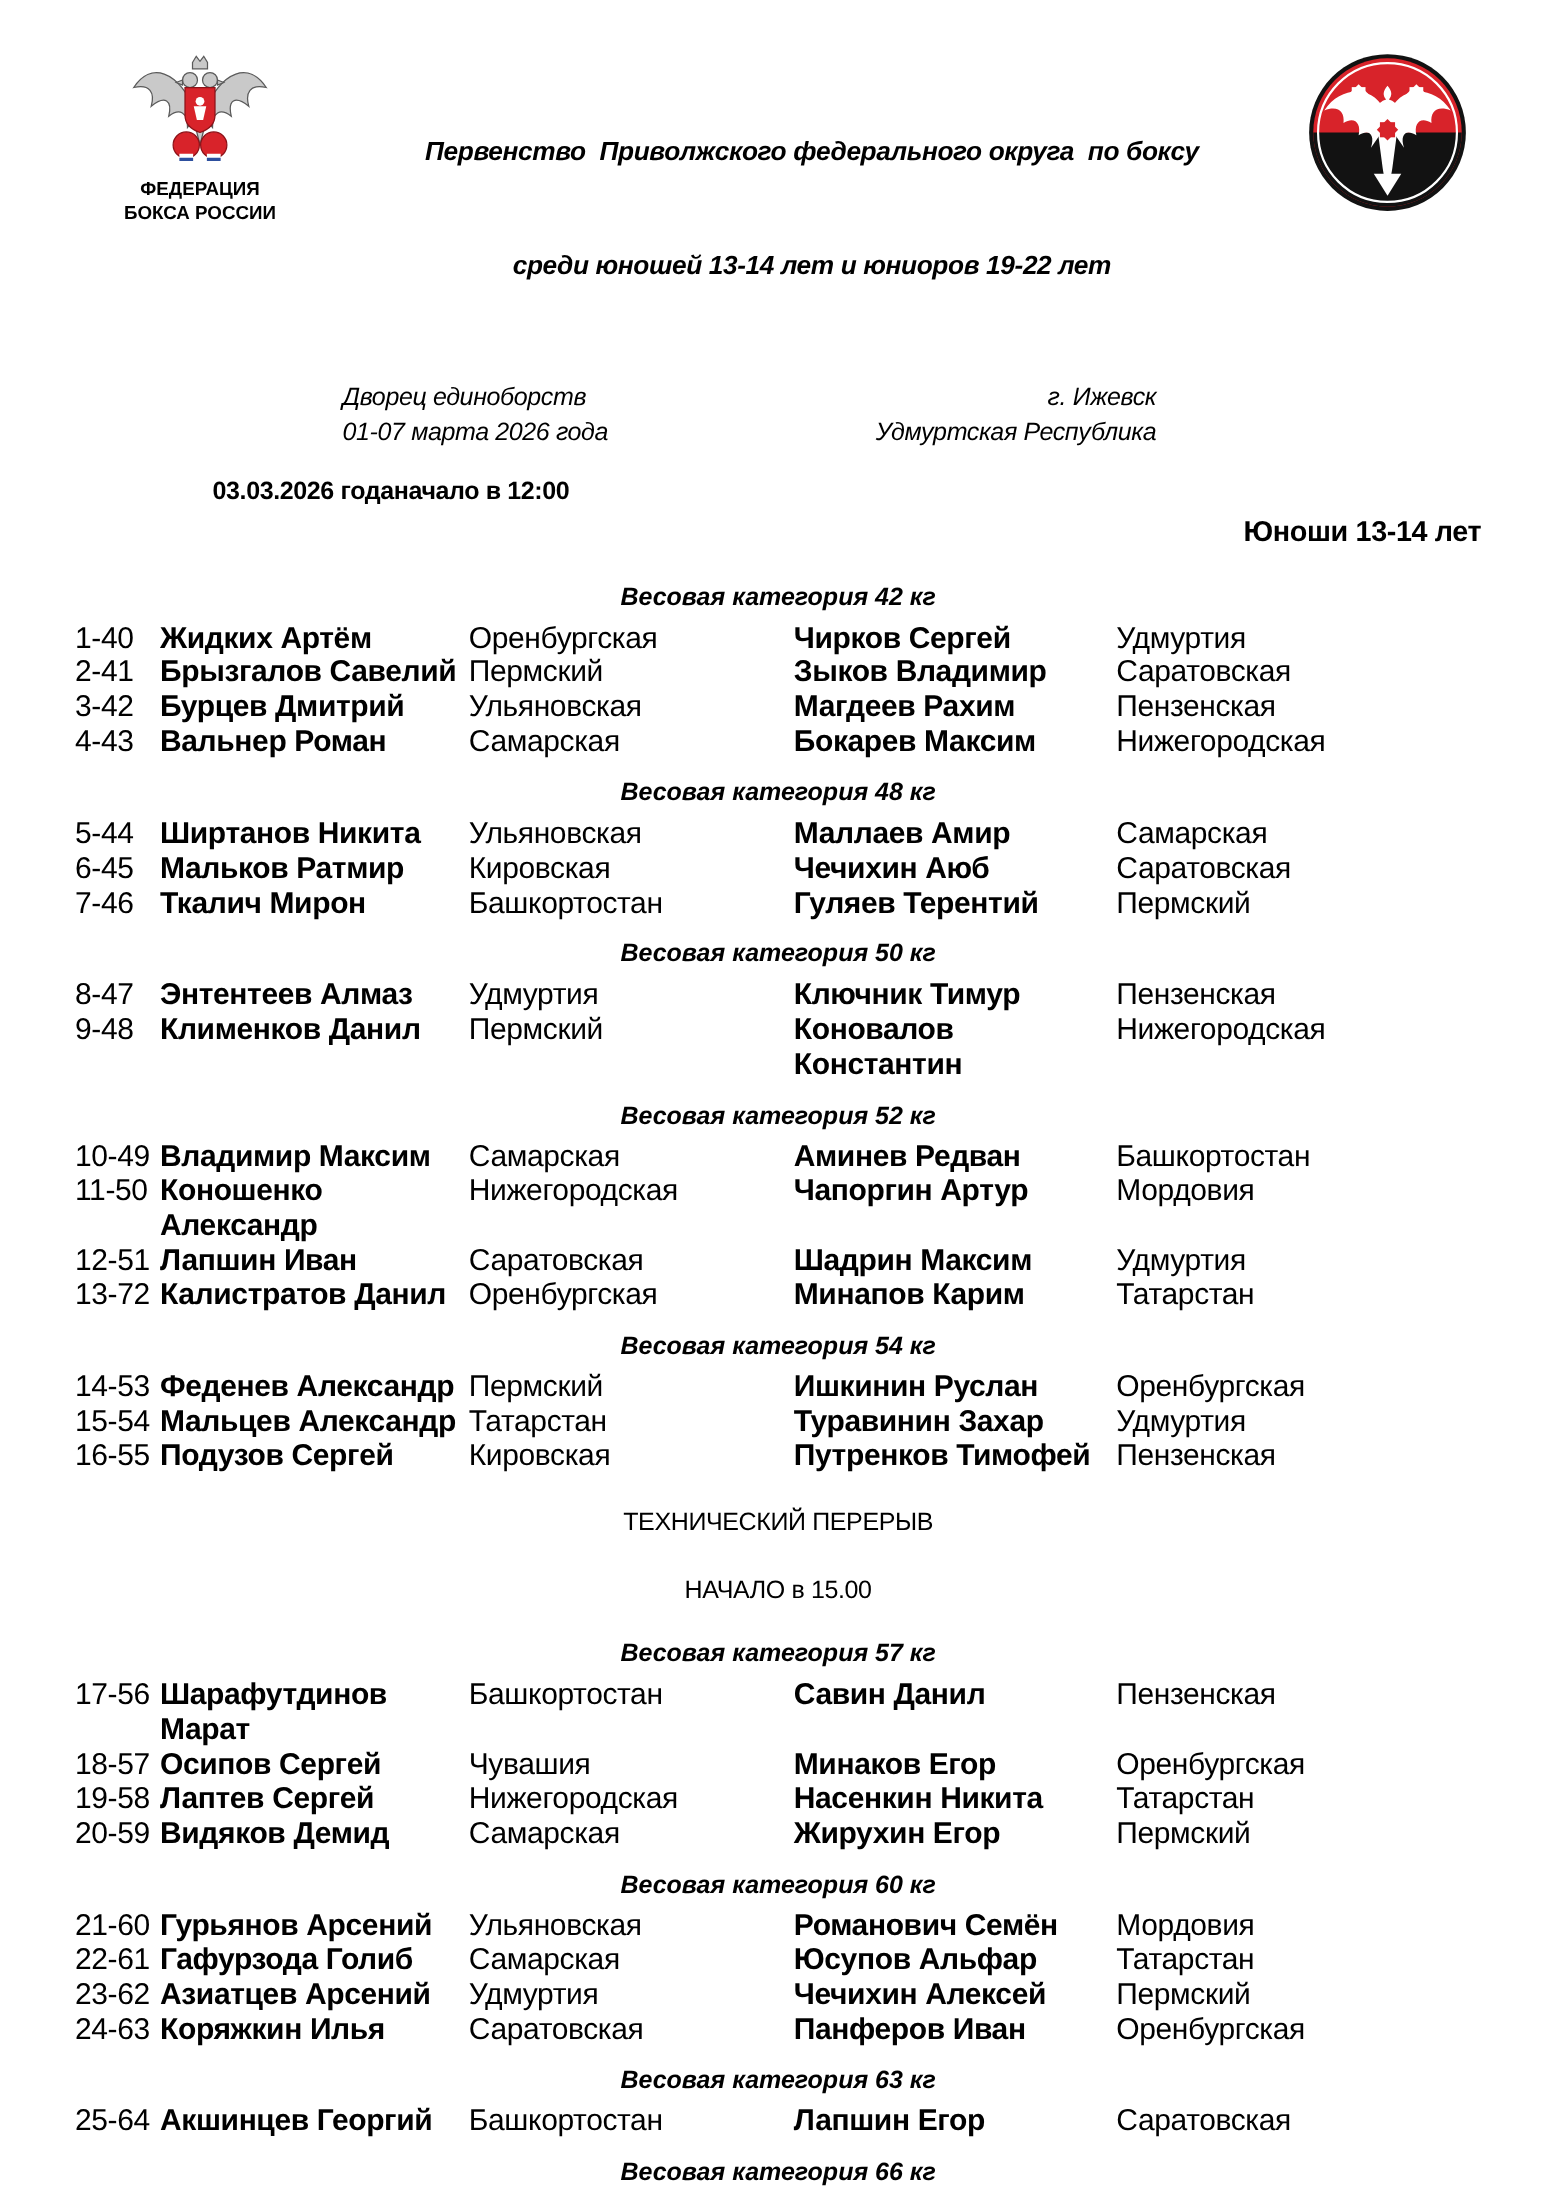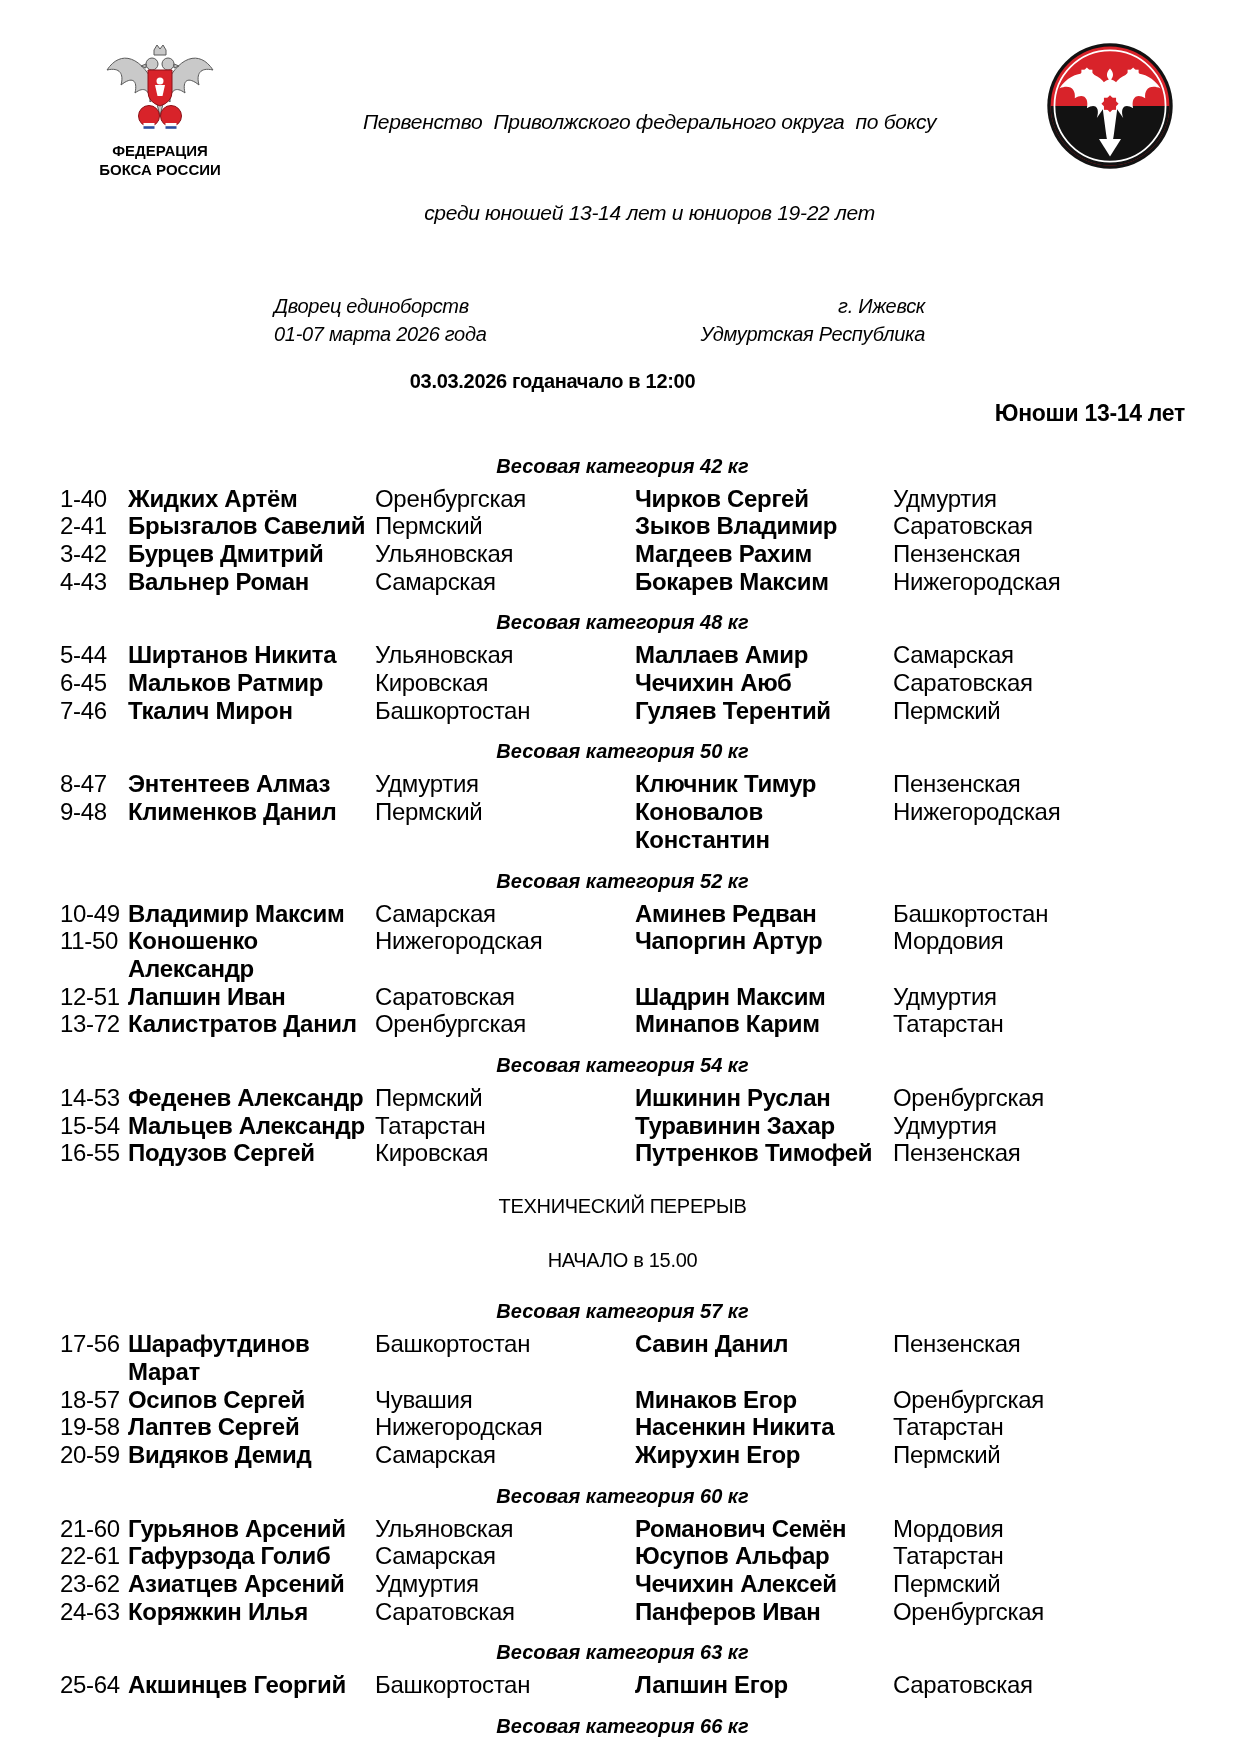--- a/index.html
+++ b/index.html
@@ -9,27 +9,27 @@
     font-family:"Liberation Sans", sans-serif;
     color:#000; letter-spacing:-0.3px;
   }
   .page { width:1240px; min-height:1755px; padding:40px 55px 30px 60px; overflow:hidden; }
 
   
   .header { display:grid; grid-template-columns:200px 1fr 150px; align-items:start; }
   .logo-block { text-align:center; }
   .logo-caption { font-weight:bold; font-size:15px; line-height:1.25; letter-spacing:0; margin-top:2px; }
   .header-center { padding:6px 10px 0 14px; }
-  .doc-title { text-align:center; font-weight:normal; font-style:italic; font-size:21px; line-height:1.45; white-space:pre-wrap; }
-  .venue-rows { margin-top:2px; font-style:italic; font-size:20px; line-height:1.4; display:flex; justify-content:space-between; padding-right:100px; }
+  .doc-title { text-align:center; font-weight:bold; font-style:italic; font-size:21px; line-height:1.45; white-space:pre-wrap; }
+  .venue-rows { margin-top:14px; font-style:italic; font-size:20px; line-height:1.4; display:flex; justify-content:space-between; padding-right:100px; }
   .venue-col { text-align:left; }
   .place-col { text-align:right; }
 
   
-  .session-row { display:flex; justify-content:center; font-weight:bold; font-size:20px; margin-top:22px; padding-left:110px; padding-right:250px; }
+  .session-row { display:flex; justify-content:flex-start; font-weight:bold; font-size:20px; margin-top:22px; padding-left:110px; padding-right:250px; }
   .age-group { text-align:right; font-weight:bold; font-size:23px; margin-top:7px; }
 
   
   .section-title { text-align:center; font-weight:bold; font-style:italic; font-size:20px; line-height:22px; margin-top:16px; margin-bottom:8px; letter-spacing:0; }
   .weight-section:first-child .section-title { margin-top:28px; }
   .bout-row { display:grid; grid-template-columns:68px 247px 260px 258px 1fr; font-size:24px; line-height:27.7px; }
   .c-no { font-weight:normal; }
   .c-name { font-weight:bold; }
   .c-region { font-weight:normal; }
 

